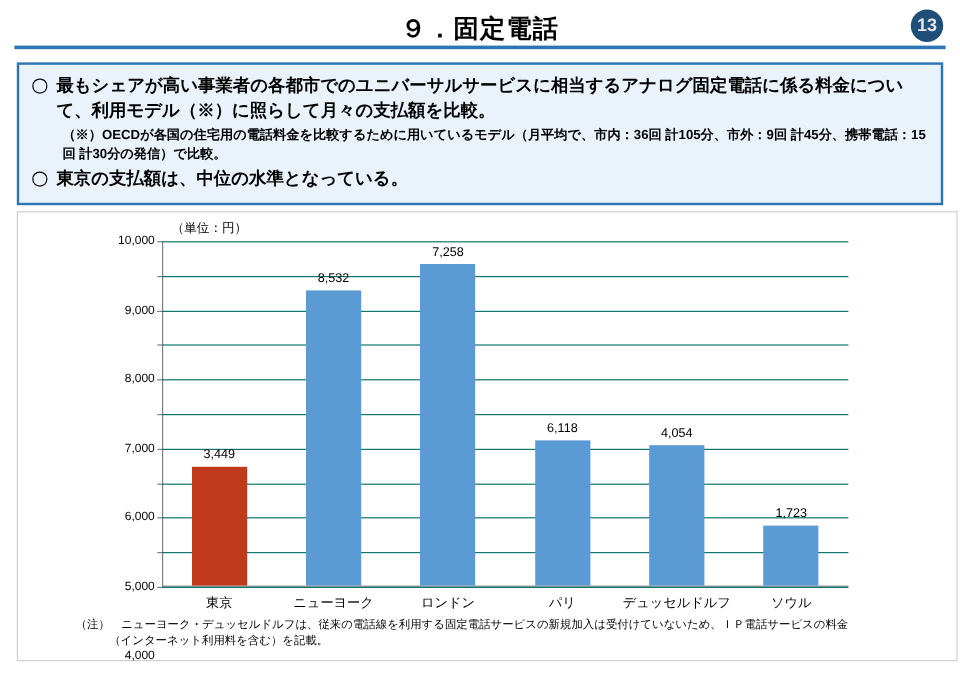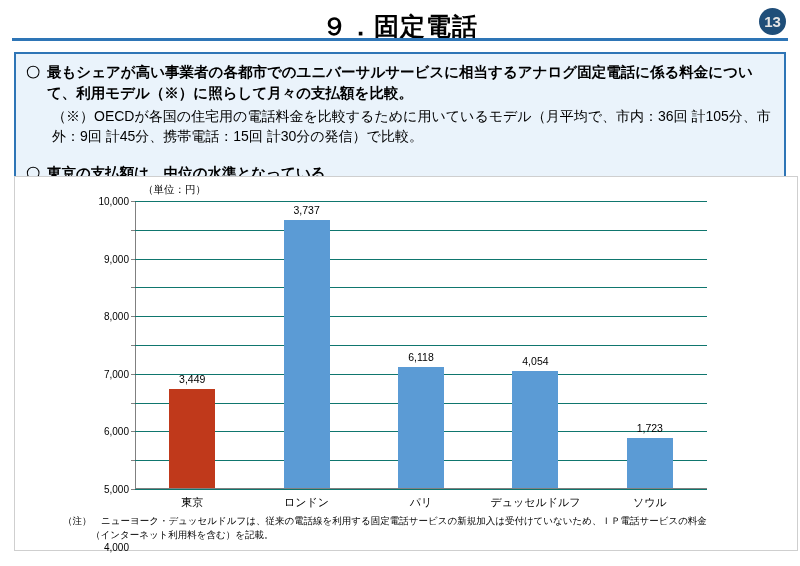--- a/index.html
+++ b/index.html
@@ -25,21 +25,21 @@
   .header {
     position: relative;
     height: 44px;
   }
   .page-title {
     position: absolute;
     left: 0;
     right: 0;
     top: 10px;
     text-align: center;
-    font-size: 25px;
+    font-size: 21px;
     font-weight: bold;
     letter-spacing: 1px;
     color: #000;
   }
   .page-number {
     position: absolute;
     right: 14px;
     top: 8px;
     width: 27px;
     height: 27px;
@@ -81,24 +81,24 @@
   }
   .bullet-mark {
     flex: 0 0 auto;
     margin-right: 7px;
     font-size: 14px;
   }
   .bullet-text {
     flex: 1 1 auto;
   }
   .note-text {
-    font-size: 14px;
-    font-weight: normal;
+    font-size: 11px;
+    font-weight: bold;
     line-height: 1.45;
-    margin: 2px 0 16px 26px;
+    margin: 2px 0 1px 26px;
   }
   .bullet-row.second {
     margin-top: 1px;
   }
 
   
   .chart-panel {
     position: absolute;
     left: 14px;
     top: 176px;
@@ -277,22 +277,27 @@
           <div class="gridline" style="top: 288px;"></div>
           <div class="tick-mark" style="top: 288px;"></div>
         </div>
       <div class="bars" id="barlayer">
           <div class="bar-slot">
             <div class="bar" style="height: 99.3312px; background: rgb(192, 57, 27);"></div>
             <div class="bar-value" style="bottom: 103.331px;">3,449</div>
             <div class="cat-label">東京</div>
           </div>
           <div class="bar-slot">
+            <div class="bar" style="height: 245.722px; background: rgb(91, 155, 213);"></div>
+            <div class="bar-value" style="bottom: 249.722px;">8,532</div>
+            <div class="cat-label">ニューヨーク</div>
+          </div>
+          <div class="bar-slot">
             <div class="bar" style="height: 267.725px; background: rgb(91, 155, 213);"></div>
-            <div class="bar-value" style="bottom: 271.725px;">3,737</div>
+            <div class="bar-value" style="bottom: 271.725px;">7,258</div>
             <div class="cat-label">ロンドン</div>
           </div>
           <div class="bar-slot">
             <div class="bar" style="height: 120.557px; background: rgb(91, 155, 213);"></div>
             <div class="bar-value" style="bottom: 124.557px;">6,118</div>
             <div class="cat-label">パリ</div>
           </div>
           <div class="bar-slot">
             <div class="bar" style="height: 116.755px; background: rgb(91, 155, 213);"></div>
             <div class="bar-value" style="bottom: 120.755px;">4,054</div>

